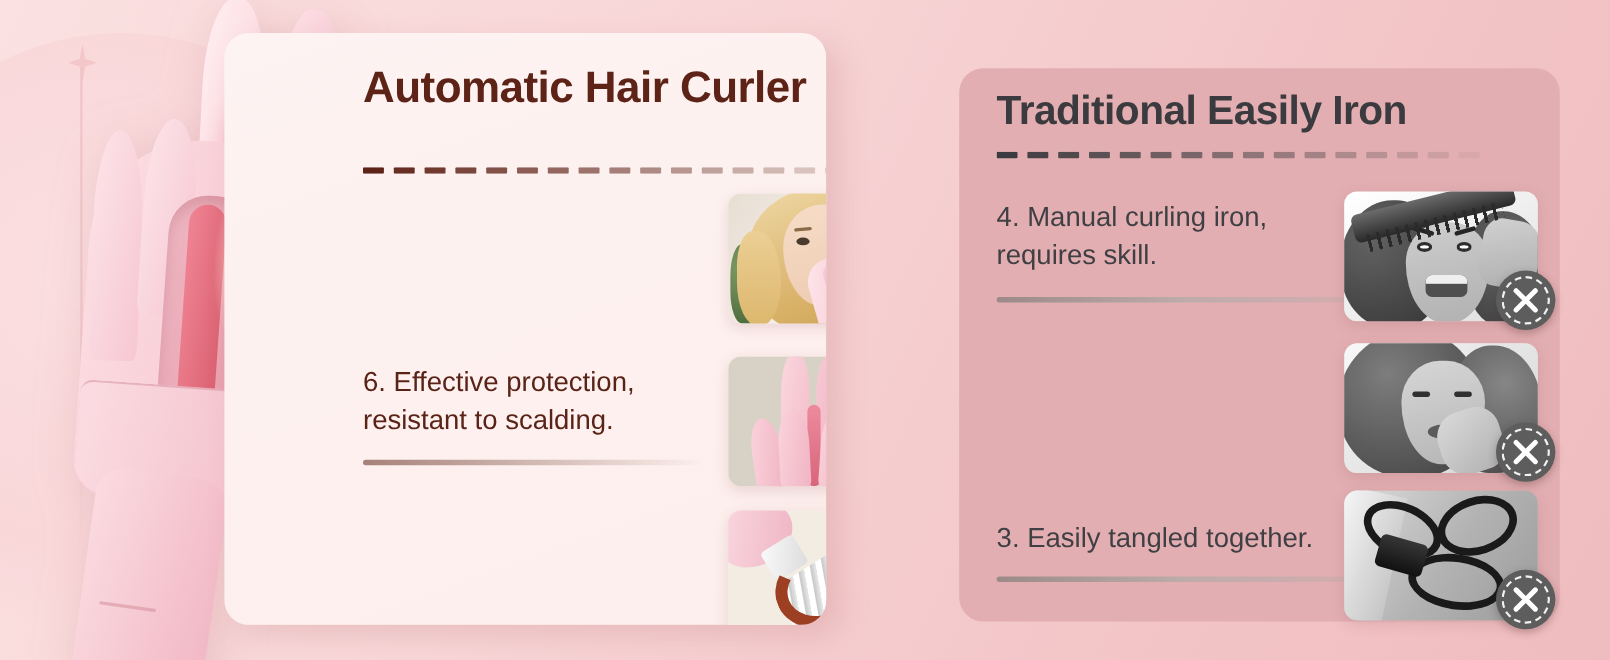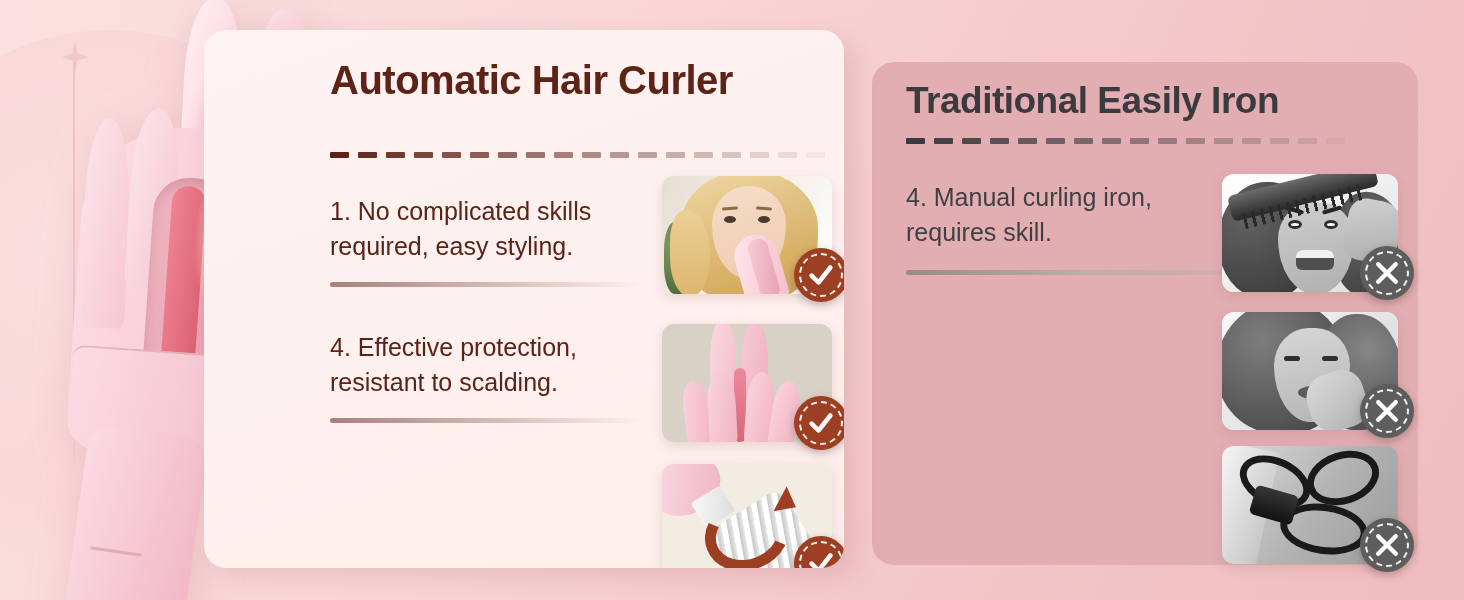--- a/index.html
+++ b/index.html
@@ -113,21 +113,21 @@
     position:absolute;
     border-radius:22px;
   }
   
   #card-right {
     left:872px; top:62px; width:546px; height:503px;
     background:#e2aeb1;
   }
   
   #card-left {
-    left:204px; top:30px; width:640px; height:538px;
+    left:204px; top:30px; width:547px; height:538px;
     background:linear-gradient(160deg,#fdf3f2 0%,#fdf0ee 60%,#fceeeb 100%);
     box-shadow:12px 10px 26px rgba(180,110,115,.22);
     overflow:hidden;
   }
 
   .card-inner { position:relative; width:100%; height:100%; }
 
   
   .title {
     position:absolute;
@@ -412,20 +412,24 @@
           <span class="dash" style="background: rgb(59, 59, 63); opacity: 0.125;"></span>
           <span class="dash" style="background: rgb(59, 59, 63); opacity: 0.063;"></span>
           <span class="dash" style="background: rgb(59, 59, 63); opacity: 0;"></span>
         </div>
 
       <div class="feature" id="f-r-1">
         <div class="ftext">4. Manual curling iron,
 requires skill.</div>
         <div class="rule"></div>
       </div>
+      <div class="feature" id="f-r-3">
+        <div class="ftext">3. Easily tangled together.</div>
+        <div class="rule"></div>
+      </div>
 
       <div class="thumb" id="t-r-1">
         <div class="pic">
           <div class="art-frus">
             <div class="bg"></div>
               <div class="curls"></div>
               <div class="curls2"></div>
             <div class="face"></div>
             <div class="brow l"></div>
               <div class="brow r"></div>
@@ -510,27 +514,22 @@
           <span class="dash" style="background: rgb(94, 35, 23); opacity: 0.389;"></span>
           <span class="dash" style="background: rgb(94, 35, 23); opacity: 0.333;"></span>
           <span class="dash" style="background: rgb(94, 35, 23); opacity: 0.278;"></span>
           <span class="dash" style="background: rgb(94, 35, 23); opacity: 0.222;"></span>
           <span class="dash" style="background: rgb(94, 35, 23); opacity: 0.167;"></span>
           <span class="dash" style="background: rgb(94, 35, 23); opacity: 0.111;"></span>
           <span class="dash" style="background: rgb(94, 35, 23); opacity: 0.056;"></span>
           <span class="dash" style="background: rgb(94, 35, 23); opacity: 0;"></span>
         </div>
 
-      <div class="feature" id="f-l-1">
-        <div class="ftext">1. No complicated skills
-required, easy styling.</div>
-        <div class="rule"></div>
-      </div>
       <div class="feature" id="f-l-2">
-        <div class="ftext">4. Effective protection,
+        <div class="ftext">6. Effective protection,
 resistant to scalding.</div>
         <div class="rule"></div>
       </div>
 
       <div class="thumb" id="t-l-1">
         <div class="pic">
           <div class="art-woman">
             <div class="bg-room"></div>
               <div class="plant"></div>
             <div class="hair"></div>

